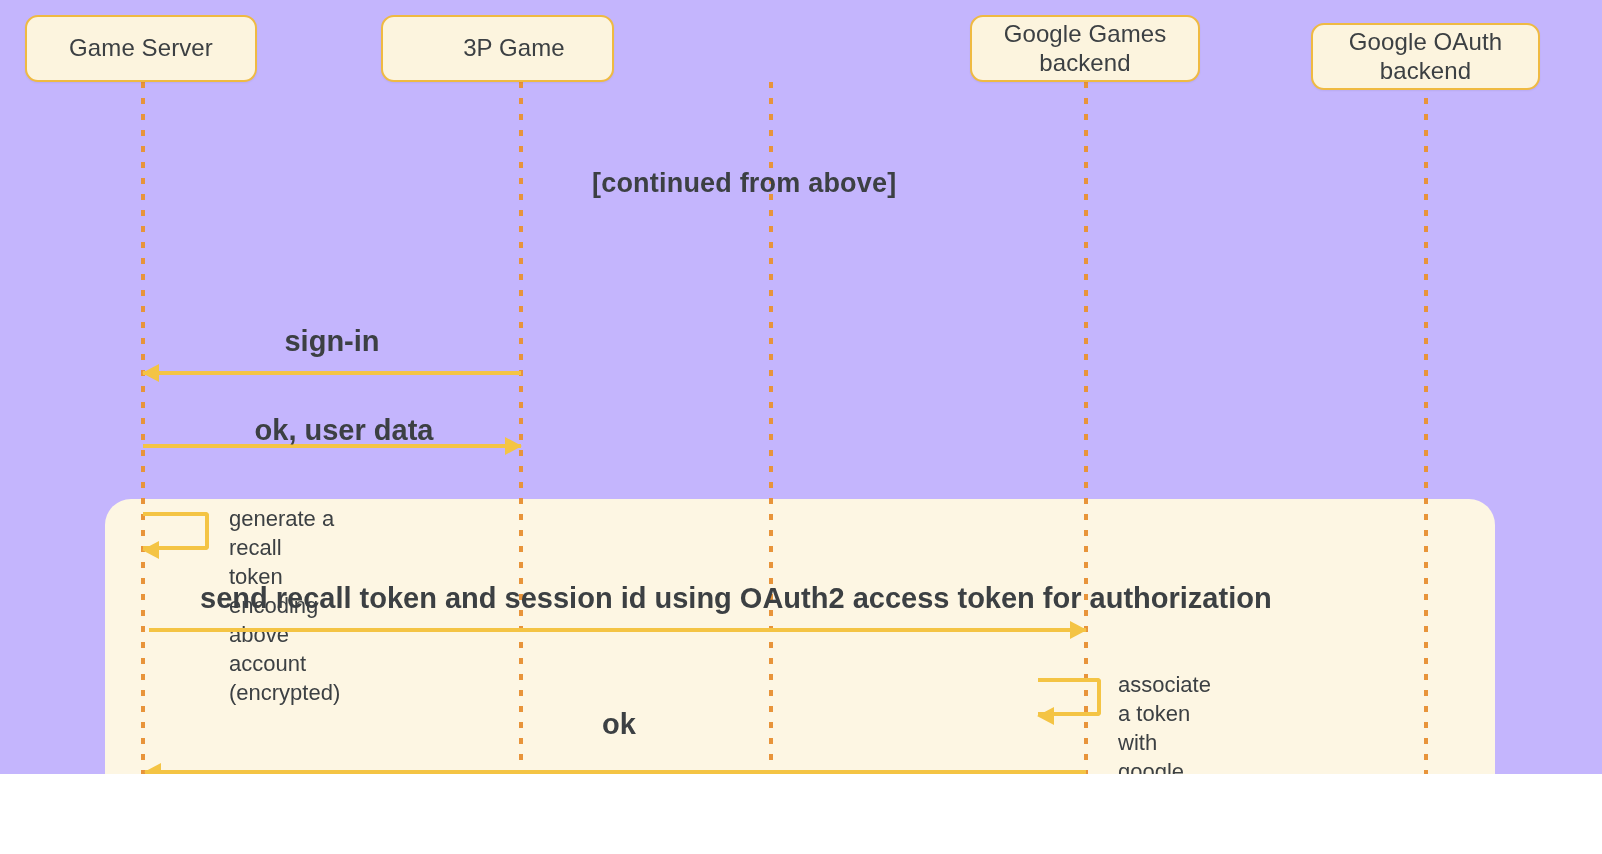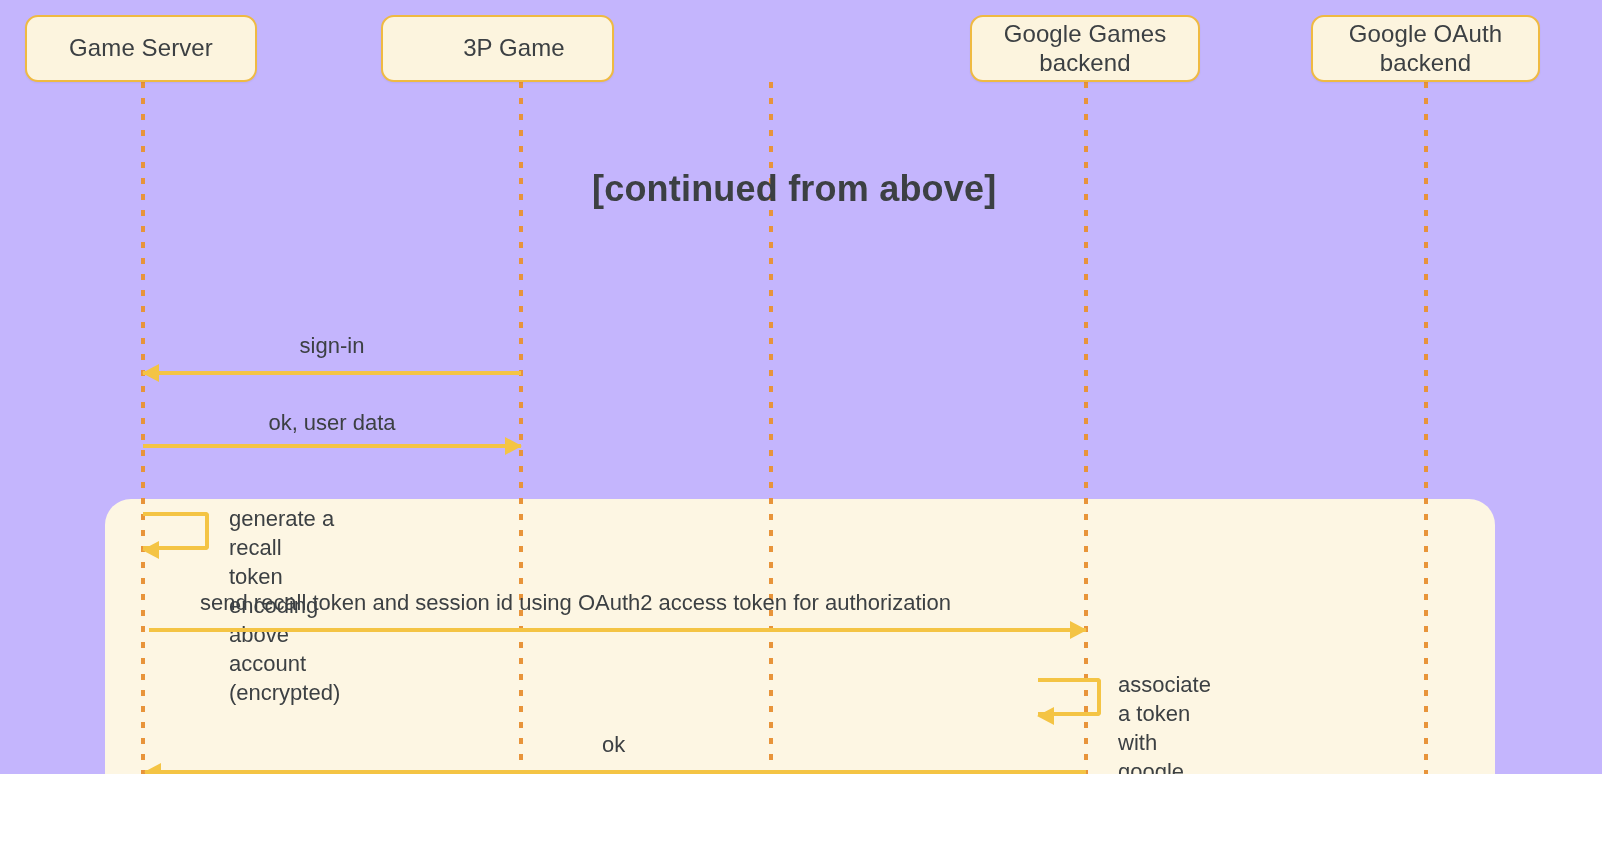--- a/index.html
+++ b/index.html
@@ -64,21 +64,21 @@
     text-align: center;
     letter-spacing: 0.1px;
     white-space: pre-line;
   }
 
   
   .continued-note {
     position: absolute;
     z-index: 5;
     color: #3C4043;
-    font-size: 36px;
+    font-size: 27px;
     font-weight: bold;
     letter-spacing: 0.2px;
     white-space: nowrap;
   }
 
   
   .message {
     position: absolute;
     z-index: 4;
   }
@@ -101,24 +101,25 @@
     border-left: 17px solid #F4C444;
     right: -1px;
   }
   .msg-head.left {
     border-right: 17px solid #F4C444;
     left: -1px;
   }
   .msg-label {
     position: absolute;
     color: #3C4043;
-    font-size: 22px;
+    font-size: 29px;
     line-height: 1.25;
     white-space: nowrap;
     bottom: 14px;
+    font-weight: bold;
   }
   .msg-label.center {
     left: 50%;
     transform: translateX(-50%);
   }
 
   
   .selfmsg {
     position: absolute;
     z-index: 4;
@@ -171,37 +172,37 @@
   <div class="participant" style="left:381px; width:233px;padding-left:33px;">
     <span class="plabel">3P Game</span>
   </div>
 
 
   <div class="participant" style="left:970px; width:230px;justify-content:center;">
     <span class="plabel">Google Games
 backend</span>
   </div>
 
-  <div class="participant" style="left:1311px; width:229px;">
+  <div class="participant" style="left:1311px; width:229px;margin-top:8px;">
     <span class="plabel">Google OAuth
 backend</span>
   </div>
 
   <div class="continued-note" style="left:592px; top:168px;">[continued from above]</div>
 
   <div class="message" style="left:143px; top:371px; width:378px; height:4px;">
     <div class="msg-line" style="width:378px;"></div>
     <div class="msg-head left"></div>
     <div class="msg-label center" style="bottom:16px;">sign-in</div>
   </div>
 
   <div class="message" style="left:143px; top:444px; width:378px; height:4px;">
     <div class="msg-line" style="width:378px;"></div>
     <div class="msg-head right"></div>
-    <div class="msg-label center" style="bottom:12px;">ok, user data</div>
+    <div class="msg-label center" style="bottom:0;margin-left:12px;">ok, user data</div>
   </div>
 
   <div class="selfmsg" style="left:143px; top:512px; width:66px; height:38px;">
     <div class="loop" style="width:66px; height:38px;"></div>
     <div class="loop-head" style="top:29px;"></div>
     <div class="selflabel" style="left:86px; top:-8px;">generate a recall token encoding
 above account (encrypted)</div>
   </div>
 
   <div class="message" style="left:149px; top:628px; width:937px; height:4px;">
@@ -213,16 +214,16 @@
   <div class="selfmsg" style="left:1038px; top:678px; width:63px; height:38px;">
     <div class="loop" style="width:63px; height:38px;"></div>
     <div class="loop-head" style="top:29px;"></div>
     <div class="selflabel" style="left:80px; top:-8px;">associate a token
 with google account</div>
   </div>
 
   <div class="message" style="left:145px; top:770px; width:941px; height:4px;">
     <div class="msg-line" style="width:941px;"></div>
     <div class="msg-head left"></div>
-    <div class="msg-label" style="left:457px; bottom:16px;">ok</div>
+    <div class="msg-label" style="left:457px; bottom:32px;">ok</div>
   </div>
 
 </div>
 
 </body></html>

